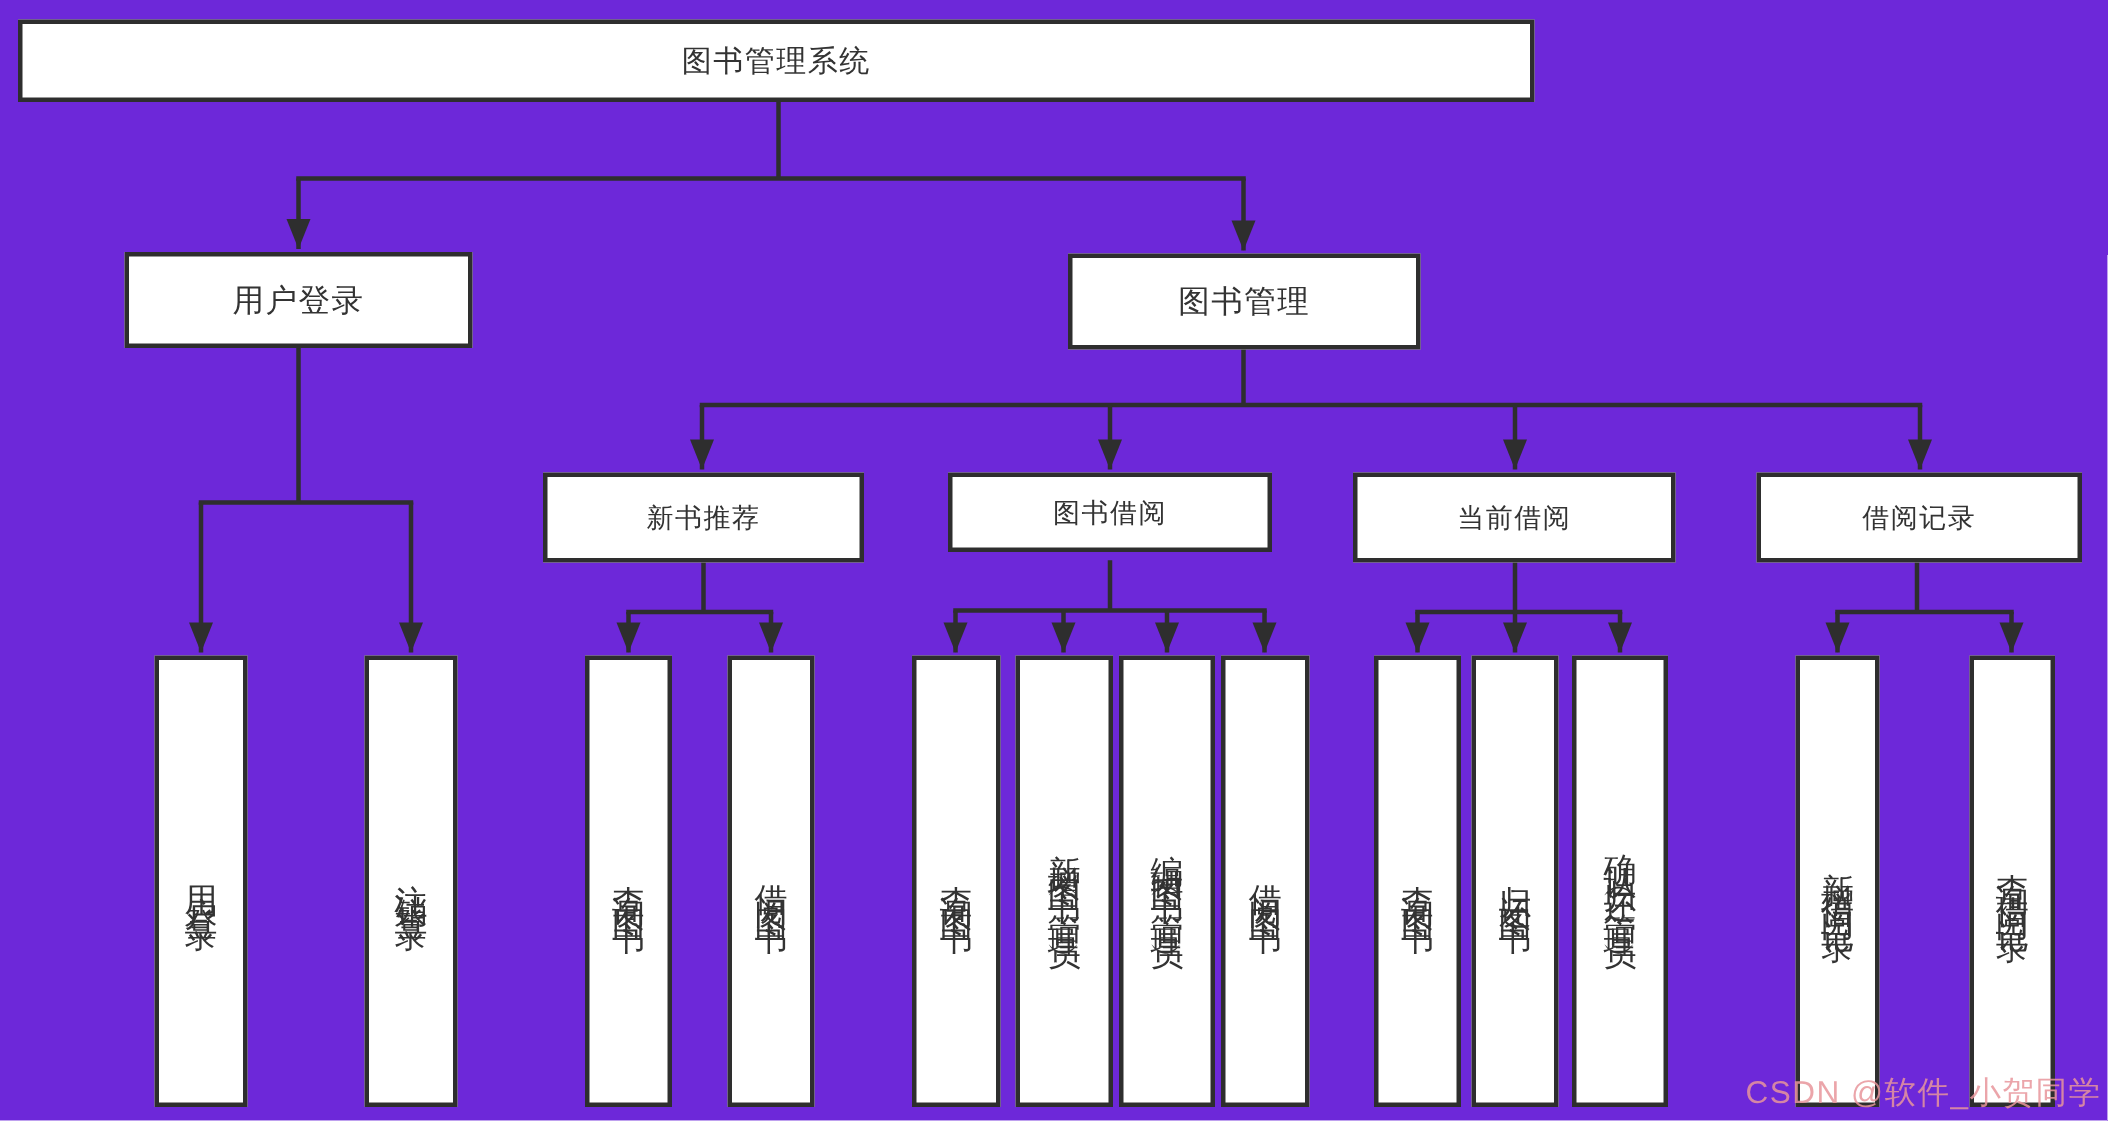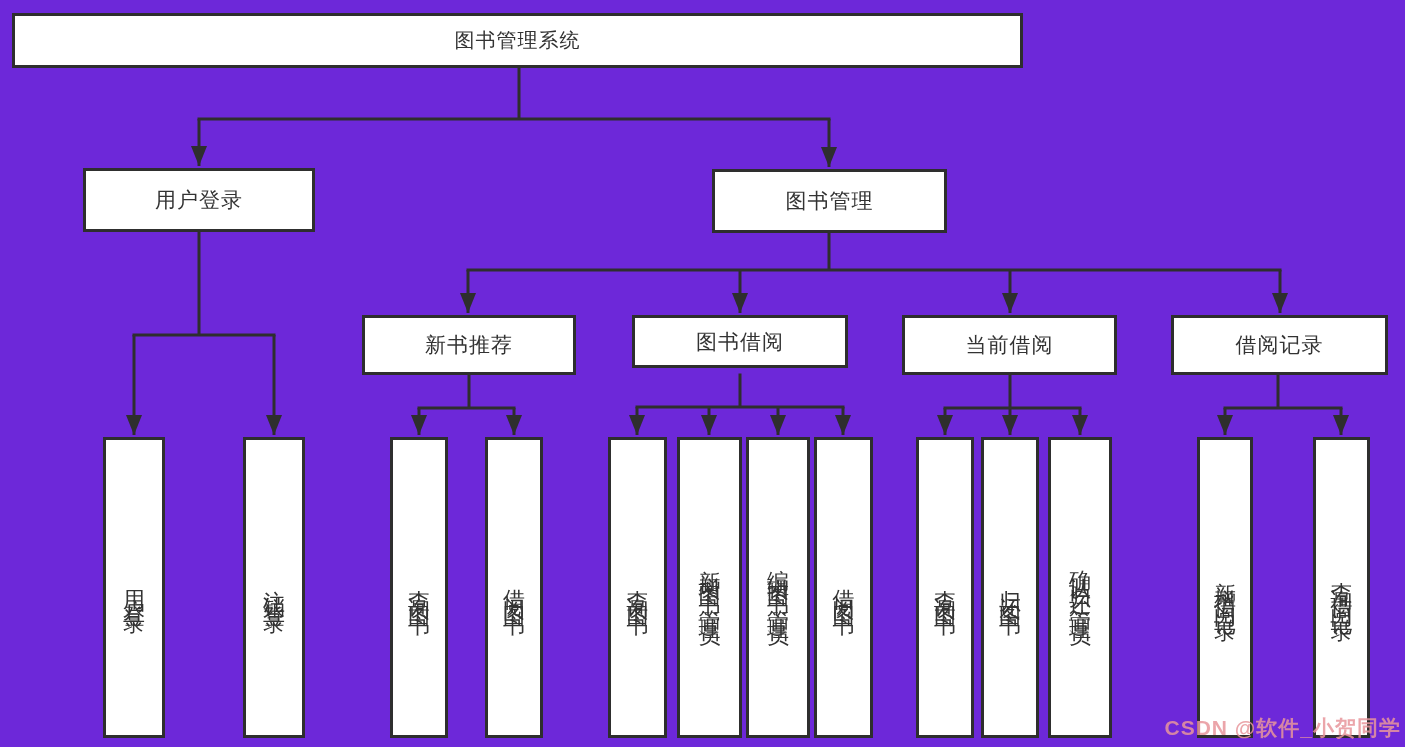--- a/index.html
+++ b/index.html
@@ -9,31 +9,30 @@
   }
   svg.connectors { position:absolute; left:0; top:0; width:1405px; height:747px; }
   .box {
     position:absolute; box-sizing:border-box;
     border:3px solid #2e2e2e; background:#ffffff;
     display:flex; align-items:center; justify-content:center;
     color:#333333;
   }
   .root-box   { font-size:20px; letter-spacing:1px; }
   .branch-box { font-size:21px; letter-spacing:1px; }
-  .group-box  { font-size:21px; letter-spacing:1px; }
+  .group-box  { font-size:18px; letter-spacing:1px; }
   .leaf-box span.vlabel {
     writing-mode:vertical-rl; text-orientation:mixed;
     font-size:22px; line-height:1; letter-spacing:8px; color:#333333;
     white-space:nowrap;
   }
   .watermark {
     position:absolute; right:4px; bottom:5px; z-index:10;
     font-size:21px; color:rgba(232,149,155,0.85); letter-spacing:1px;
     white-space:nowrap;
-    font-weight:bold;
   }
 </style>
 </head>
 <body>
 
 <div class="canvas">
 
   <svg class="connectors" viewBox="0 0 1405 747" xmlns="http://www.w3.org/2000/svg">
     <defs>
       <marker id="arrow" markerUnits="userSpaceOnUse" markerWidth="26" markerHeight="22" refX="22" refY="11" orient="auto">

